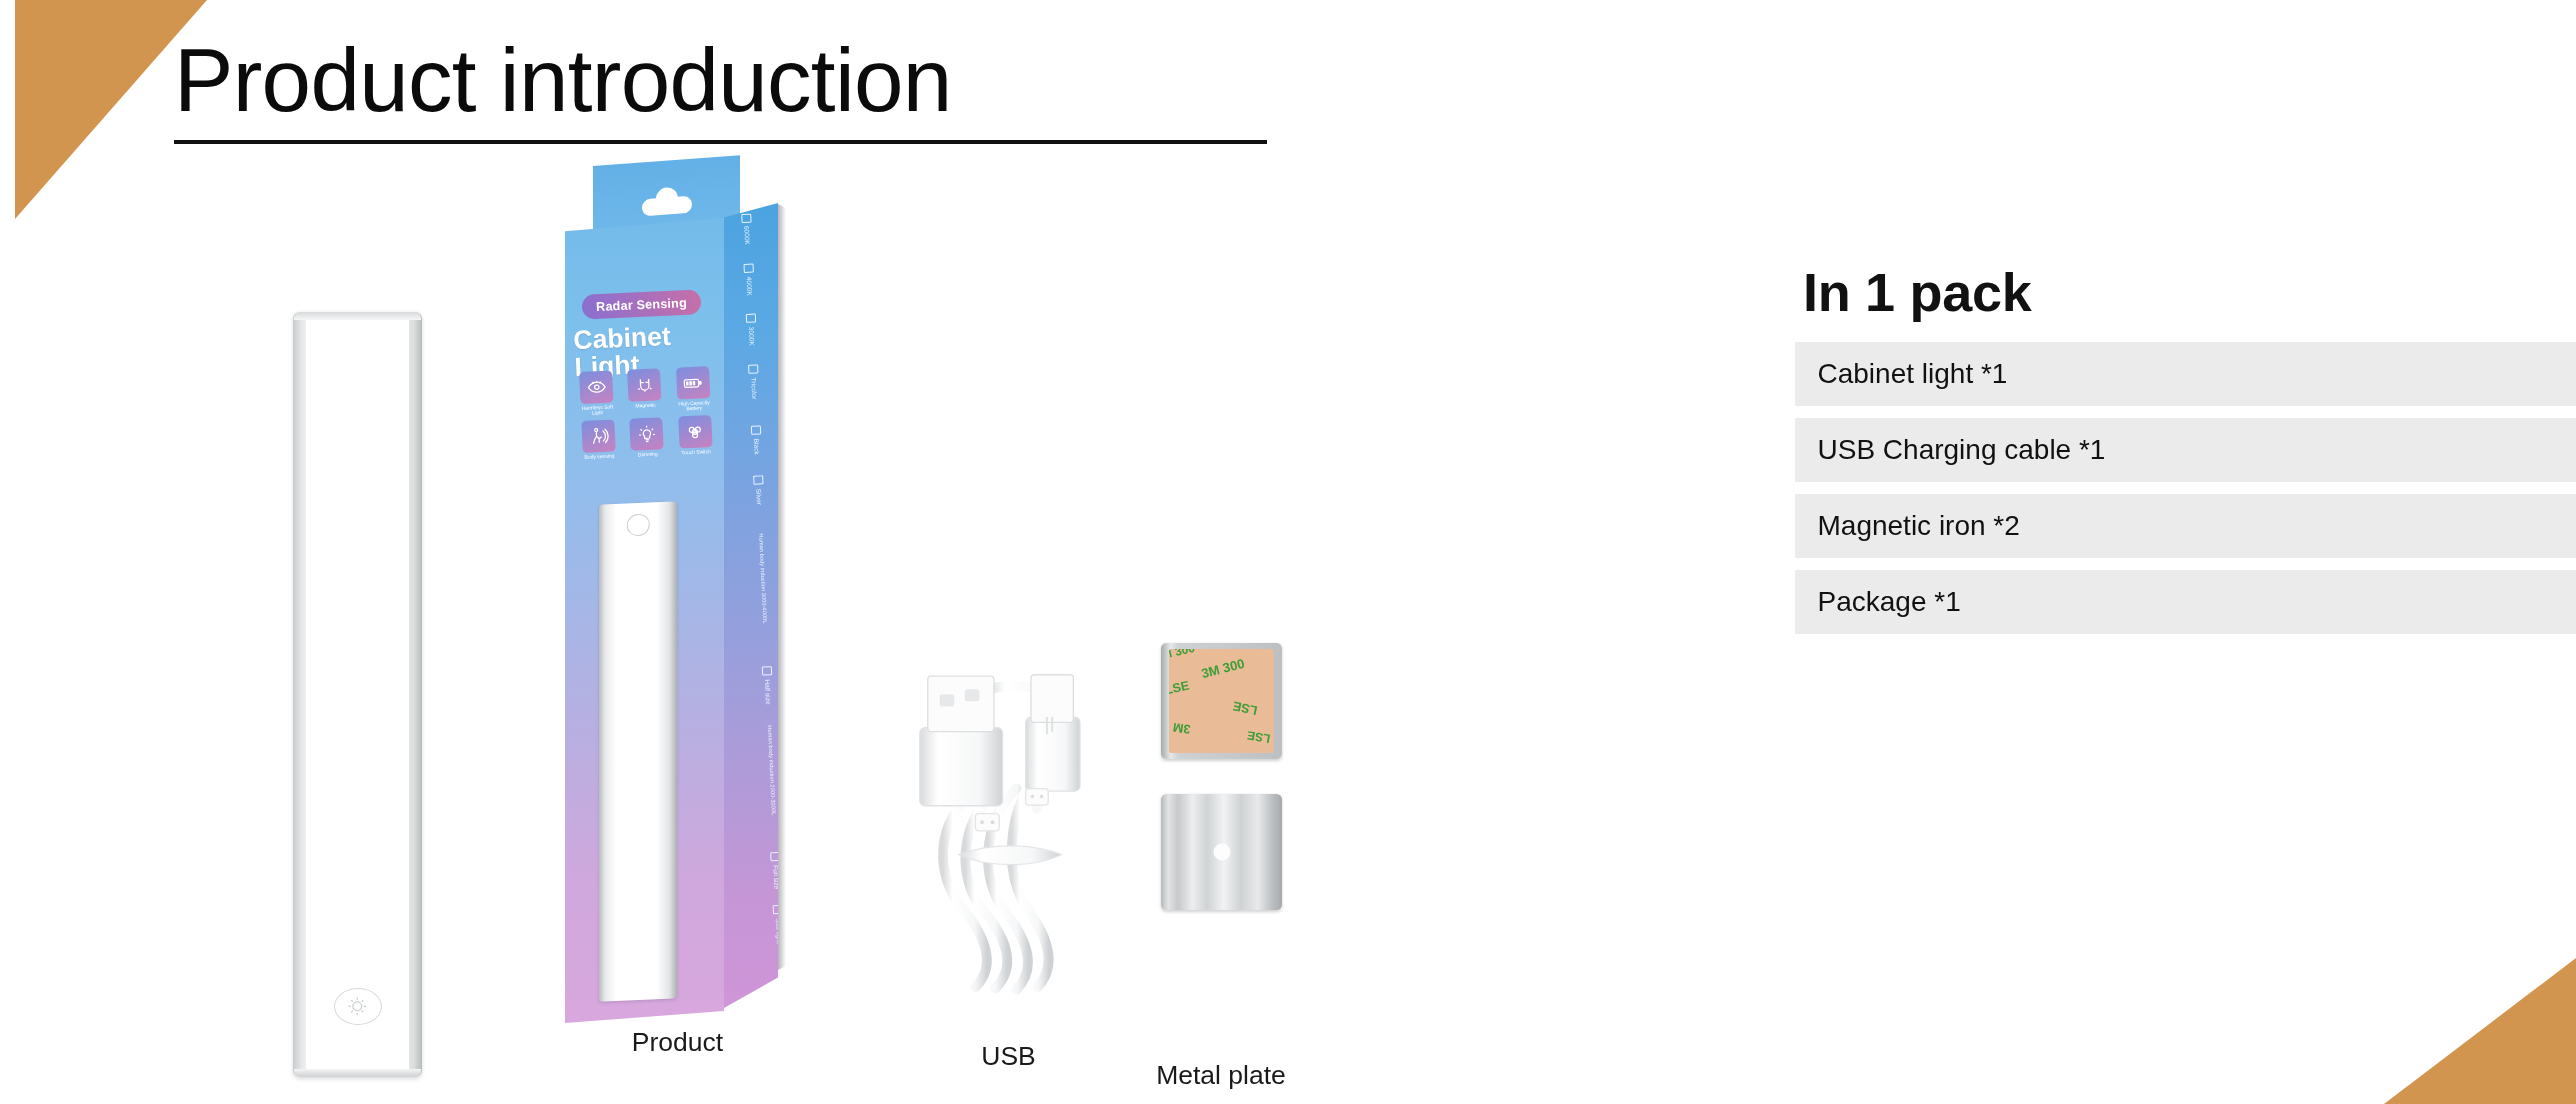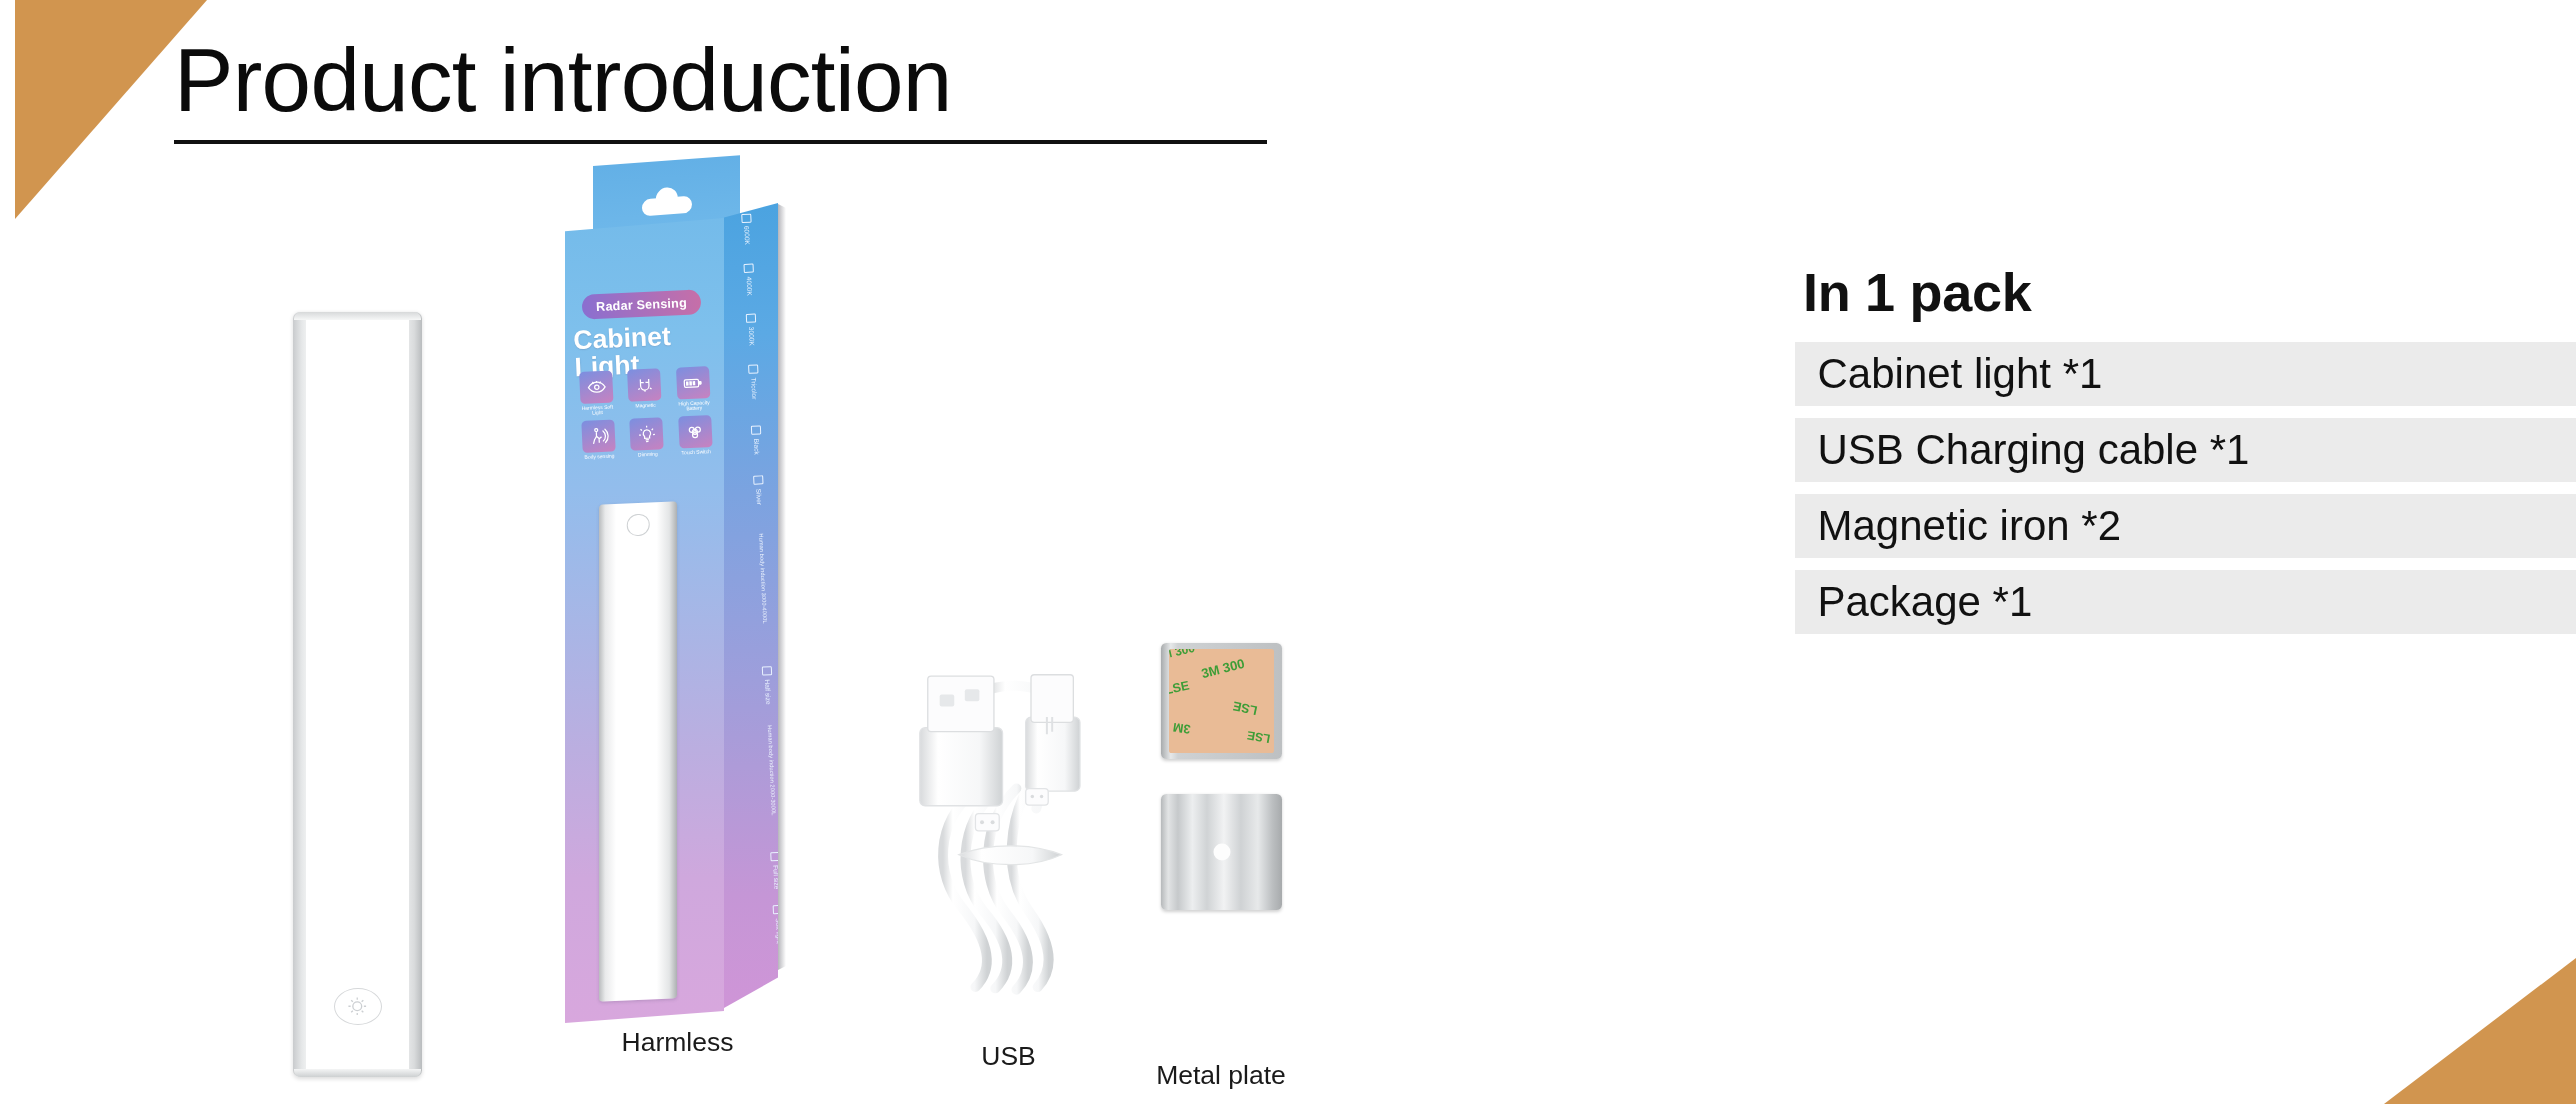--- a/index.html
+++ b/index.html
@@ -221,21 +221,21 @@
   .panel-title{
     font-size:54px;font-weight:bold;color:#111;line-height:1;
     margin:0 0 22.5px 8px;letter-spacing:-0.3px;
     font-family:"Liberation Sans","DejaVu Sans",sans-serif;
   }
   .row{
     background:#ebebeb;height:64px;margin-bottom:12px;
     display:flex;align-items:center;padding-left:22.5px;box-sizing:border-box;
   }
   .row span{
-    font-size:42px;color:#111;white-space:nowrap;
+    font-size:28px;color:#111;white-space:nowrap;
     font-family:"Liberation Sans","DejaVu Sans",sans-serif;
   }
 </style>
 </head>
 <body>
 
 <div class="slide">
 
   <div class="corner-tl"></div>
   <div class="corner-br"></div>
@@ -380,21 +380,21 @@
                   <circle cx="12" cy="16" r="3"></circle>
                 </svg>
               </div>
               <div class="feat-lbl">Touch Switch</div>
             </div>
           </div>
 
           <div class="win"></div>
         </div>
       </div>
-      <div class="caption" style="top:861px;width:225px">Harmless</div>
+      <div class="caption" style="top:861px;width:225px">Product</div>
     </div>
 
     <div class="item usb-item">
       <svg class="usb-svg" width="225" height="371" viewBox="0 0 340 560">
         <defs>
           <linearGradient id="wh" x1="0" y1="0" x2="1" y2="0">
             <stop offset="0" stop-color="#d8dadc"></stop>
               <stop offset=".22" stop-color="#ffffff"></stop>
             <stop offset=".72" stop-color="#f6f7f8"></stop>
               <stop offset="1" stop-color="#cfd2d4"></stop>

